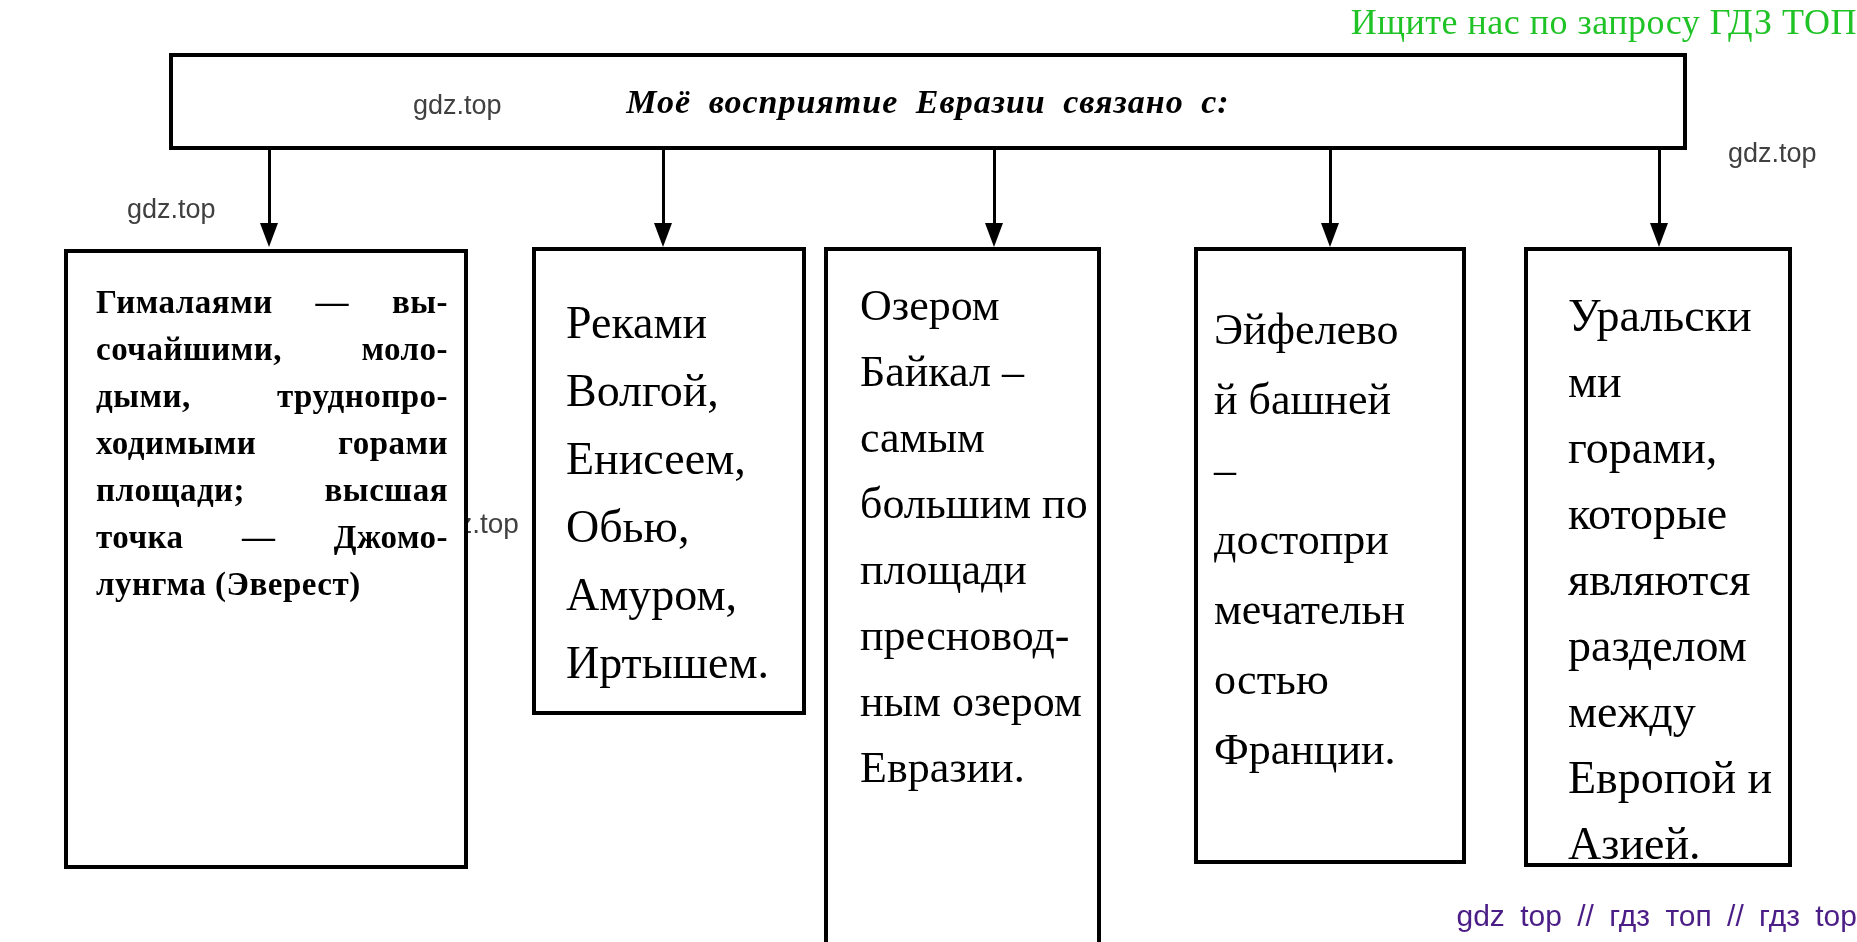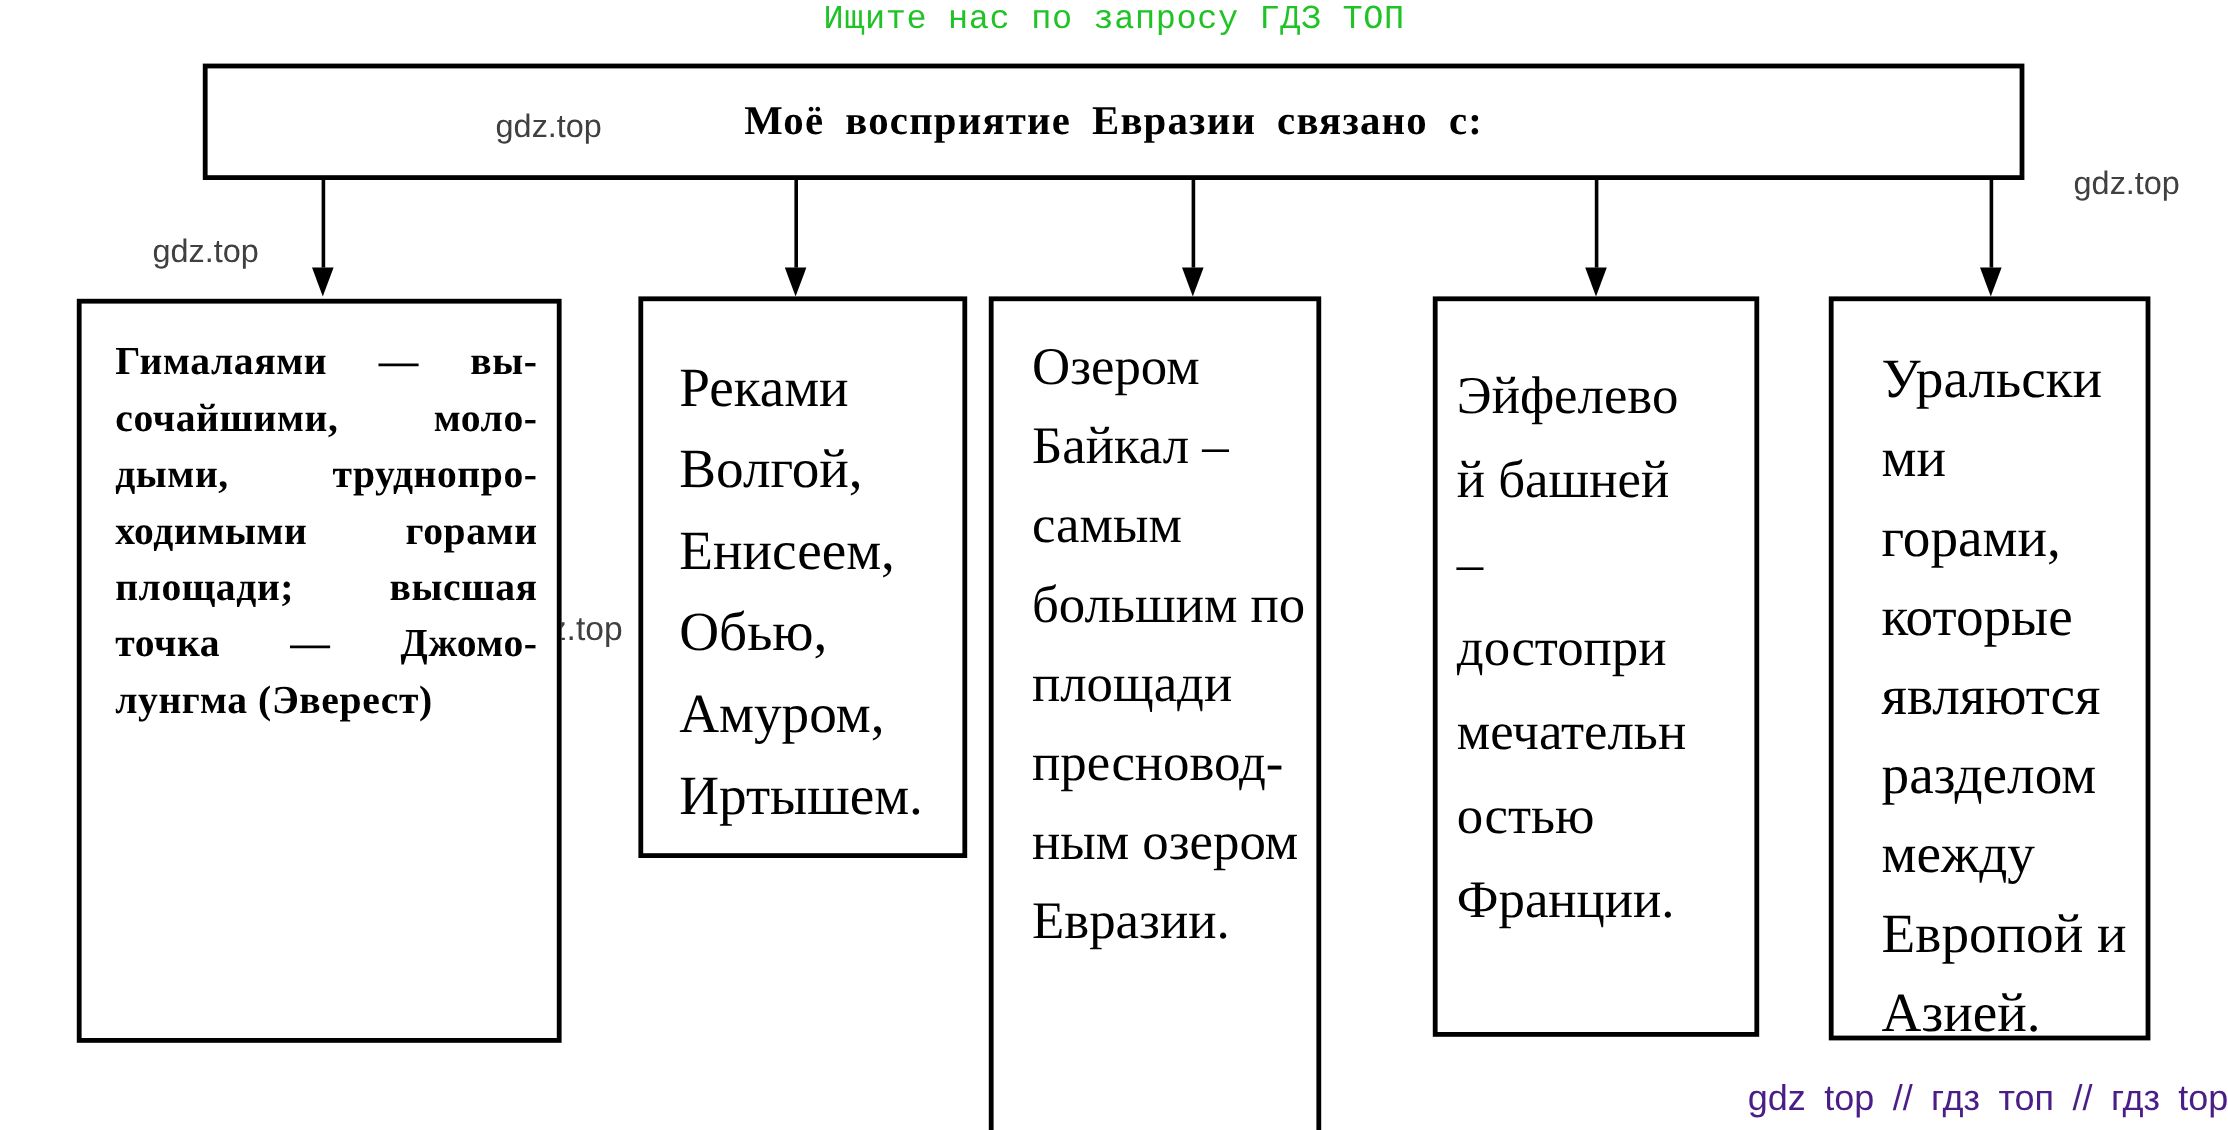--- a/index.html
+++ b/index.html
@@ -6,41 +6,42 @@
   .canvas{
     position:relative;
     width:1857px;height:942px;
     background:#ffffff;
     font-family:"Liberation Serif", serif;
     color:#000;
     overflow:hidden;
   }
   .promo-top{
     position:absolute;top:1px;left:0;width:100%;
-    text-align:center;
-    font-family:Liberation Mono, monospace;
-    font-size:28px;font-weight:500;
+    text-align:right;
+    font-family:Liberation Serif, serif;
+    font-size:36px;font-weight:500;
     letter-spacing:0.5px;
   }
   .promo-bottom{
     position:absolute;top:899px;left:0;width:100%;
     text-align:right;
     font-family:"Liberation Sans", sans-serif;
     font-size:30px;font-weight:500;
     word-spacing:7px;
   }
   .title-box{
     position:absolute;left:169px;top:53px;width:1518px;height:97px;
     border:4px solid #000;box-sizing:border-box;
     display:flex;align-items:center;justify-content:center;
   }
   .title-text{
     font-weight:bold;font-size:34px;
     letter-spacing:1px;word-spacing:8px;
     white-space:nowrap;
+    font-style:italic;
   }
   .wm{
     position:absolute;
     font-family:"Liberation Sans", sans-serif;
     color:#404040;white-space:nowrap;
   }
   .arrow{
     position:absolute;top:150px;height:97px;width:22px;
     display:flex;flex-direction:column;align-items:center;
   }

